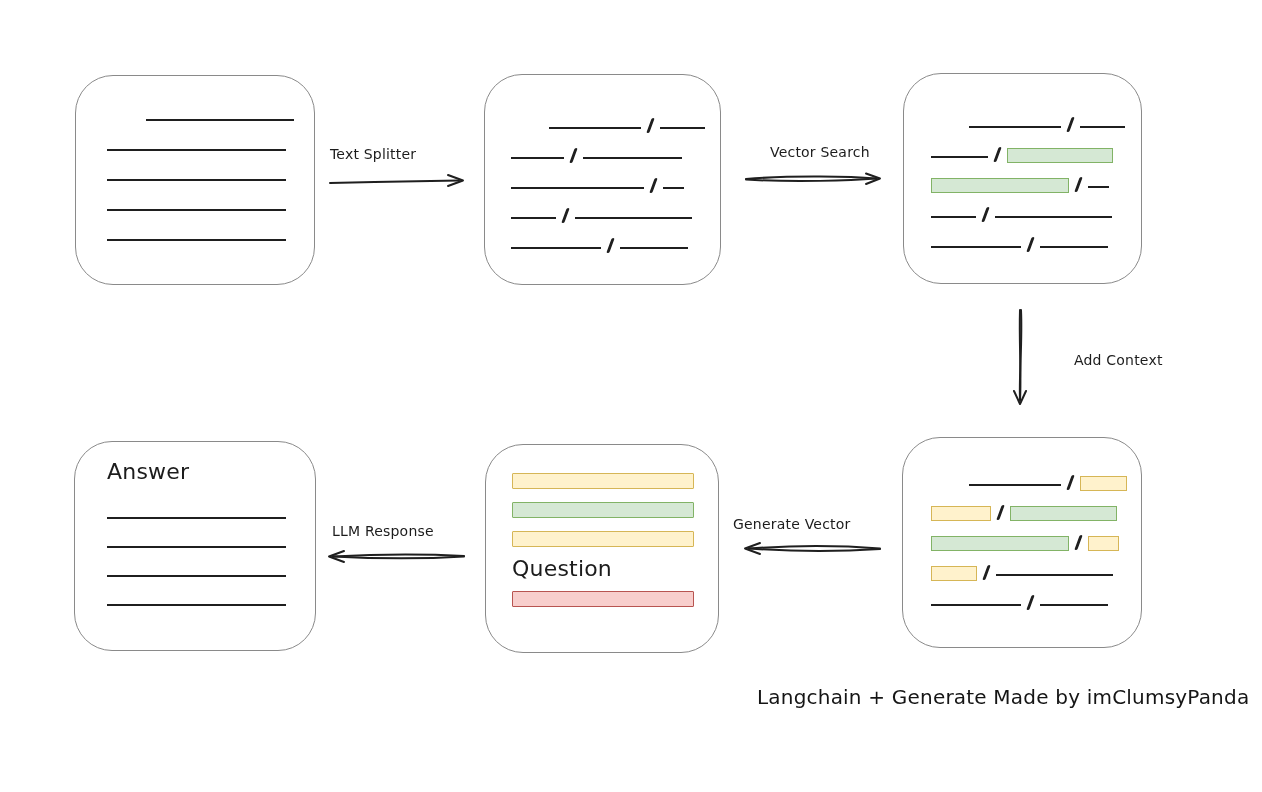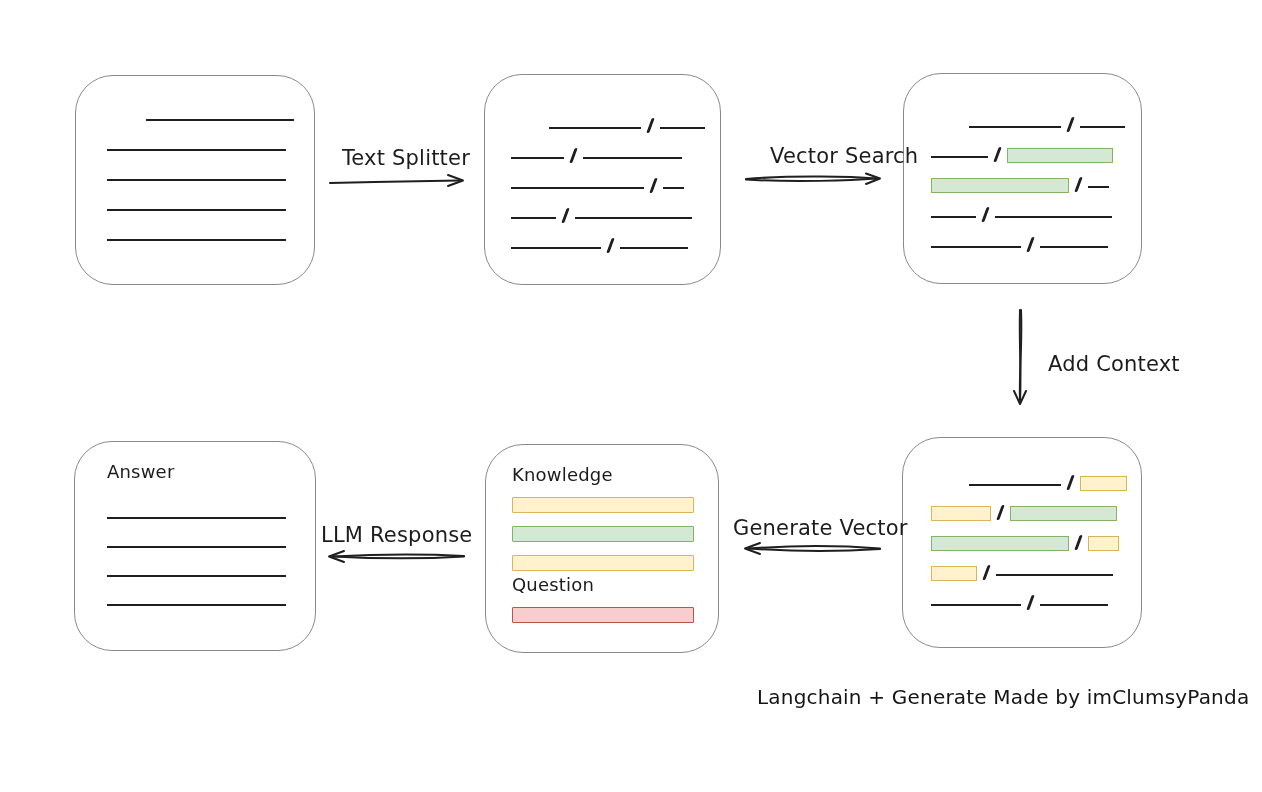--- a/index.html
+++ b/index.html
@@ -11,32 +11,32 @@
     position:absolute; box-sizing:border-box;
     border:1.5px solid var(--box-border); border-radius:38px; background:#fff;
   }
   .row { display:flex; align-items:flex-end; height:30px; column-gap:8px; }
   .seg-gap  { height:0; }
   .seg-line { height:0; border-bottom:2px solid var(--line); margin-bottom:6px; }
   .seg-slash{ width:3px; height:15px; background:var(--line); border-radius:1.5px;
               transform:skewX(-20deg); margin-bottom:2px; flex:0 0 3px; }
   .seg-green { height:15px; background:var(--green-fill); border:1.5px solid var(--green-border); margin-bottom:1px; box-sizing:border-box; }
   .seg-yellow{ height:15px; background:var(--yellow-fill); border:1.5px solid var(--yellow-border); margin-bottom:1px; box-sizing:border-box; }
-  .box-label { font-size:18px; line-height:24px; color:#1c1c1c; letter-spacing:.2px; }
+  .box-label { font-size:22px; line-height:24px; color:#1c1c1c; letter-spacing:.2px; }
   .bars { display:flex; flex-direction:column; gap:13px; margin-top:10px; }
   .bar { width:182px; height:16px; box-sizing:border-box; border-radius:1px; }
   .bar-yellow { background:var(--yellow-fill); border:1.5px solid var(--yellow-border); }
   .bar-green  { background:var(--green-fill);  border:1.5px solid var(--green-border); }
   .bar-red    { background:var(--red-fill);    border:1.5px solid var(--red-border); }
-  .box-label.question { margin-top:2px; }
+  .box-label.question { margin-top:10px; }
   .ans-lines > div { width:179px; height:0; border-bottom:2px solid var(--line); margin-top:27px; }
   .ans-lines > div:first-child { margin-top:33px; }
   .arrow-label {
-    position:absolute; font-size:21px; color:#1c1c1c; letter-spacing:.2px;
-    text-align:right; white-space:nowrap;
+    position:absolute; font-size:14px; color:#1c1c1c; letter-spacing:.2px;
+    text-align:left; white-space:nowrap;
   }
   .arrow-svg { position:absolute; overflow:visible; }
   .arrow-svg path { fill:none; stroke:var(--line); stroke-width:2; stroke-linecap:round; stroke-linejoin:round; }
   .footer {
     position:absolute; font-size:20px; color:#151515; letter-spacing:.2px;
     text-align:center; white-space:nowrap;
   }
 </style>
 </head>
 <body>
@@ -143,21 +143,20 @@
         <div class="seg seg-line" style="width: 117px; flex: 0 0 117px;"></div>
       </div>
       <div class="row">
         <div class="seg seg-line" style="width: 90px; flex: 0 0 90px;"></div>
         <div class="seg seg-slash"></div>
         <div class="seg seg-line" style="width: 68px; flex: 0 0 68px;"></div>
       </div>
     </div>
 
   <div class="box" style="left:485px;top:444px;width:234px;height:209px;padding:18px 26px">
-    <div class="box-label">Knowledge</div>
     <div class="bars">
         <div class="bar bar-yellow"></div>
         <div class="bar bar-green"></div>
         <div class="bar bar-yellow"></div>
       </div>
     <div class="box-label question">Question</div>
     <div class="bars">
         <div class="bar bar-red"></div>
       </div>
   </div>
@@ -178,35 +177,35 @@
     <path d="M120,3 L135,8.5 L120,14"></path>
   </svg>
 
   <div class="arrow-label" style="left:770px;top:144px;width:145px">Vector Search</div>
   <svg class="arrow-svg" style="left:744px;top:170px" width="142" height="18">
     <path d="M2,9 C50,5 108,6.5 132,8.5"></path>
     <path d="M2,9.5 C50,12.5 108,10.5 132,8.5"></path>
     <path d="M122,3.5 L136,8.5 L122,14"></path>
   </svg>
 
-  <div class="arrow-label" style="left:1048px;top:352px">Add Context</div>
+  <div class="arrow-label" style="left:1074px;top:352px">Add Context</div>
   <svg class="arrow-svg" style="left:1010px;top:308px" width="22" height="104">
     <path d="M10,2 C9,34 11.5,66 10,92"></path>
     <path d="M11,2 C12.5,34 9,66 10,92"></path>
     <path d="M4,83 L10,96 L16,83"></path>
   </svg>
 
   <div class="arrow-label" style="left:733px;top:516px;width:155px">Generate Vector</div>
   <svg class="arrow-svg" style="left:737px;top:540px" width="145" height="18">
     <path d="M143,8.5 C92,4.5 40,6.5 12,8.5"></path>
     <path d="M143,9 C92,12.5 40,10.5 12,8.5"></path>
     <path d="M23,3 L8,8.5 L23,14"></path>
   </svg>
 
-  <div class="arrow-label" style="left:321px;top:523px;width:135px">LLM Response</div>
+  <div class="arrow-label" style="left:332px;top:523px;width:135px">LLM Response</div>
   <svg class="arrow-svg" style="left:320px;top:548px" width="146" height="18">
     <path d="M144,8 C95,5.5 42,7 13,8.5"></path>
     <path d="M144,8.5 C95,11.5 42,10 13,8.5"></path>
     <path d="M24,3 L9,8.5 L24,14"></path>
   </svg>
 
   <div class="footer" style="left:757px;top:685px;width:440px">Langchain + Generate Made by imClumsyPanda</div>
 </div>
 
 </body></html>

